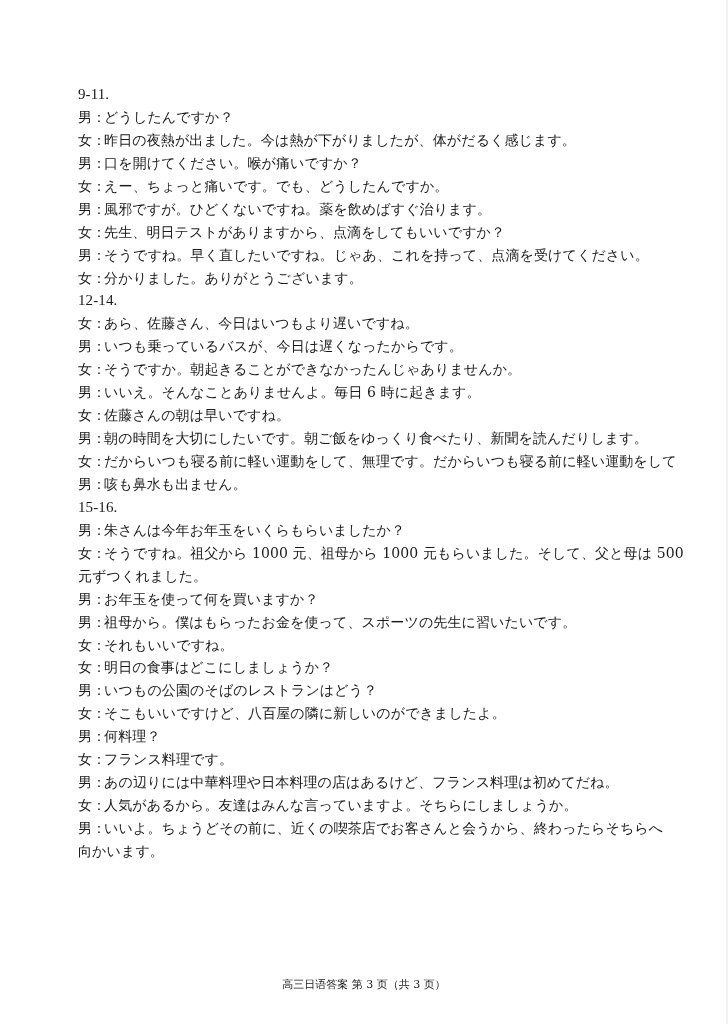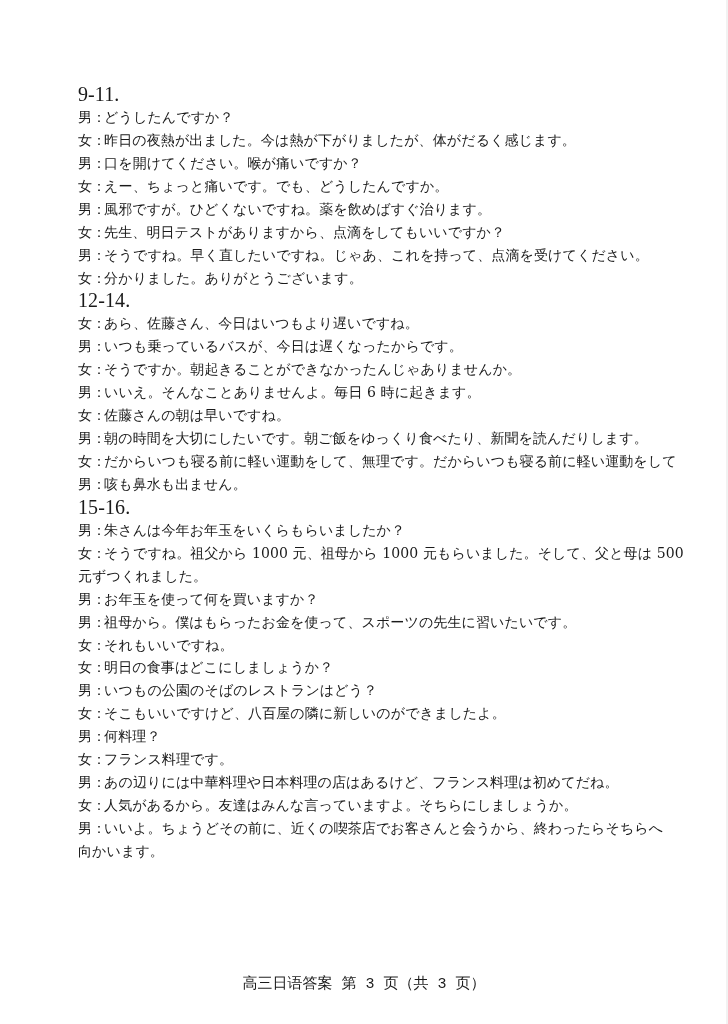--- a/index.html
+++ b/index.html
@@ -32,41 +32,40 @@
     }
     .line {
       font-size: 14px;
       line-height: 22.95px;
       height: 22.95px;
       white-space: nowrap;
       letter-spacing: 0.1px;
     }
     .section-num {
       font-family: "Liberation Serif", "DejaVu Serif", serif;
-      font-size: 20px;
+      font-size: 15px;
     }
     .speaker {
       display: inline-block;
     }
     .colon {
       display: inline-block;
       width: 12px;
       text-align: center;
     }
     .footer {
       position: absolute;
       left: 0;
       width: 728px;
       top: 975px;
       text-align: center;
-      font-size: 15px;
+      font-size: 11px;
       line-height: 20px;
       color: #1a1a1a;
       white-space: pre;
-      font-family: Liberation Mono, monospace;
     }
   </style>
 </head>
 <body>
 
 <div class="page">
   <div class="content">
 
     <div class="line section-num">9-11.</div>
     <div class="line"><span class="speaker">男</span><span class="colon">：</span><span>どうしたんですか？</span></div>

